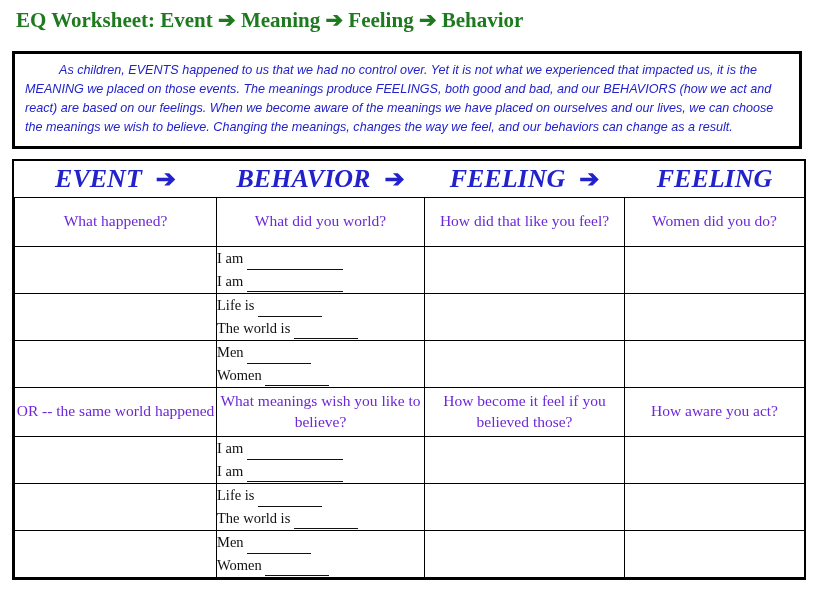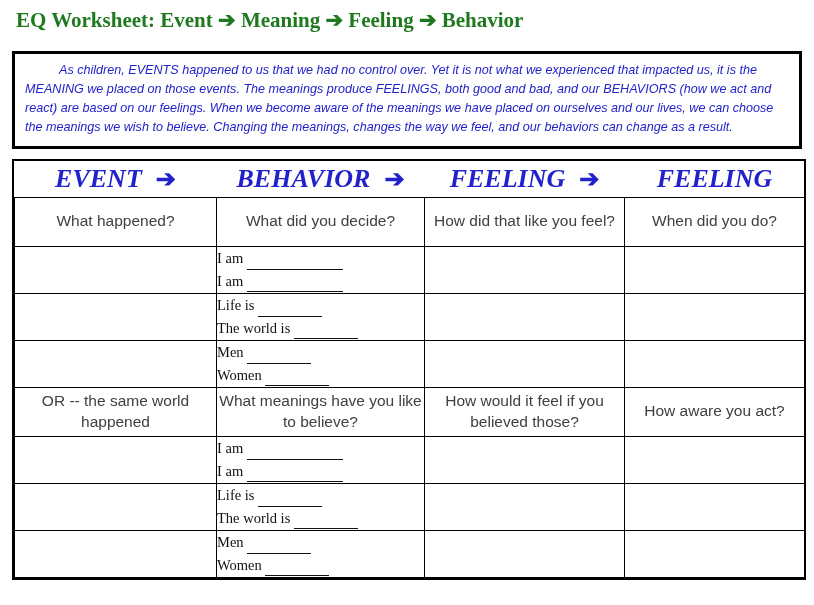--- a/index.html
+++ b/index.html
@@ -107,23 +107,23 @@
   .arrow {
     font-family: "Liberation Serif", serif;
     font-weight: bold;
     font-size: 24px;
     color: #2222cc;
   }
 
   
   .q-cell {
     text-align: center;
-    font-family: Liberation Sans, sans-serif;
+    font-family: Liberation Serif, serif;
     font-size: 15.5px;
-    color: #404040;
+    color: #6d28d9;
     line-height: 1.3;
     padding: 6px 6px;
     height: 48px;
   }
   .q-cell.two-line { line-height: 1.35; }
 
   
   .p-cell {
     font-family: "Liberation Serif", serif;
     font-size: 14.5px;
@@ -188,23 +188,23 @@
         </td>
         <td class="hdr-cell">
           <div class="hdr-inner">
             <span class="hdr-text">FEELING</span>
           </div>
         </td>
       </tr>
 
       <tr>
         <td class="q-cell">What happened?</td>
-        <td class="q-cell">What did you decide?</td>
+        <td class="q-cell">What did you world?</td>
         <td class="q-cell two-line">How did that like you feel?</td>
-        <td class="q-cell">When did you do?</td>
+        <td class="q-cell">Women did you do?</td>
       </tr>
 
       <tr>
         <td class="empty-cell"></td>
         <td class="p-cell">
           <div class="p-line"><span>I am</span> <span class="blank b-lg"></span></div>
           <div class="p-line"><span>I am</span> <span class="blank b-lg"></span></div>
         </td>
         <td class="empty-cell"></td>
         <td class="empty-cell"></td>
@@ -225,22 +225,22 @@
         <td class="p-cell">
           <div class="p-line"><span>Men</span> <span class="blank b-md"></span></div>
           <div class="p-line"><span>Women</span> <span class="blank b-md"></span></div>
         </td>
         <td class="empty-cell"></td>
         <td class="empty-cell"></td>
       </tr>
 
       <tr>
         <td class="q-cell two-line">OR -- the same world happened</td>
-        <td class="q-cell two-line">What meanings have you like to believe?</td>
-        <td class="q-cell two-line">How would it feel if you believed those?</td>
+        <td class="q-cell two-line">What meanings wish you like to believe?</td>
+        <td class="q-cell two-line">How become it feel if you believed those?</td>
         <td class="q-cell">How aware you act?</td>
       </tr>
 
       <tr>
         <td class="empty-cell"></td>
         <td class="p-cell">
           <div class="p-line"><span>I am</span> <span class="blank b-lg"></span></div>
           <div class="p-line"><span>I am</span> <span class="blank b-lg"></span></div>
         </td>
         <td class="empty-cell"></td>

